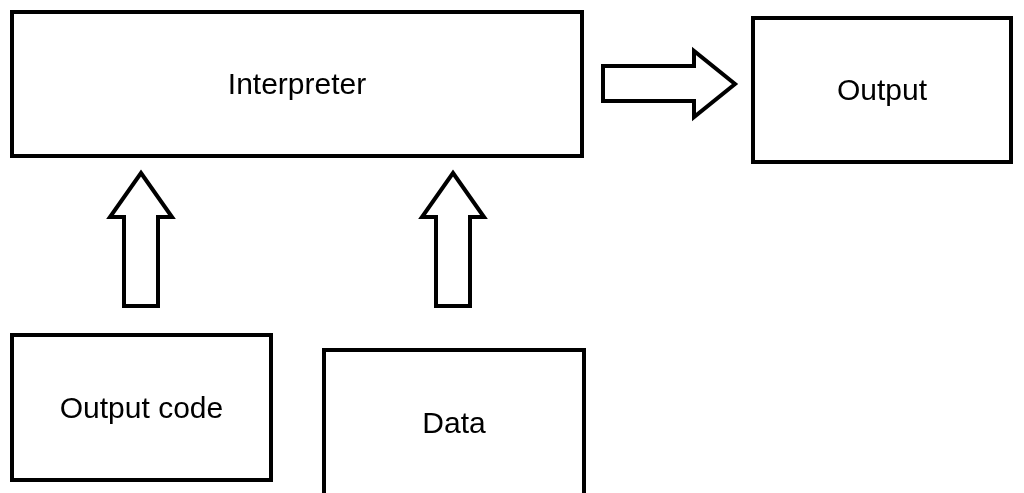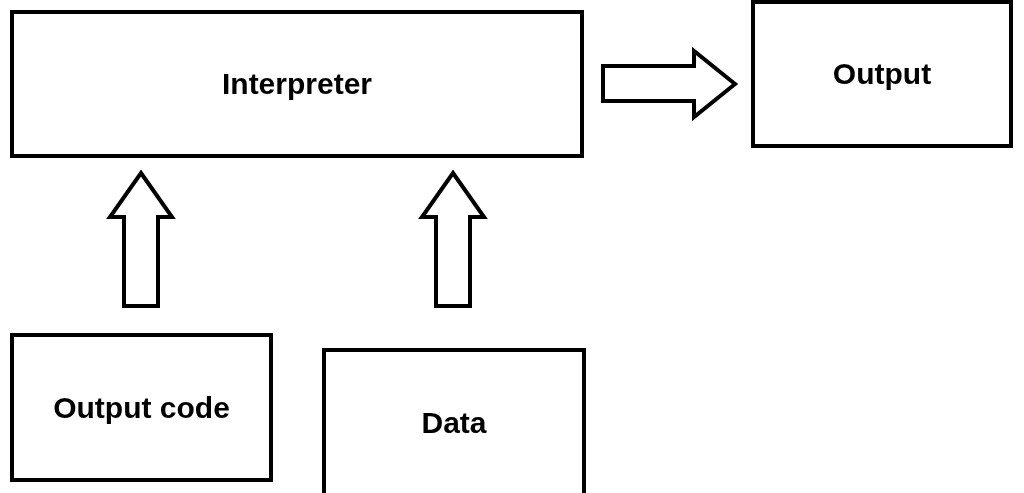--- a/index.html
+++ b/index.html
@@ -7,36 +7,35 @@
     padding: 0;
     background: #ffffff;
   }
   .canvas {
     position: relative;
     width: 1024px;
     height: 493px;
     background: #ffffff;
     font-family: "Liberation Sans", sans-serif;
     overflow: hidden;
-    font-weight: bold;
   }
   .node {
     position: absolute;
     box-sizing: border-box;
     border: 4px solid #000000;
     background: #ffffff;
     display: flex;
     align-items: center;
     justify-content: center;
     font-size: 30px;
     color: #000000;
     white-space: nowrap;
   }
   .node-interpreter { left: 10px;  top: 10px;  width: 574px; height: 148px; }
-  .node-output      { left: 751px; top: 0;   width: 262px; height: 148px; }
+  .node-output      { left: 751px; top: 16px;   width: 262px; height: 148px; }
   .node-source      { left: 10px;  top: 333px; width: 263px; height: 149px; }
   .node-data        { left: 322px; top: 348px; width: 264px; height: 149px; }
   .connector-layer {
     position: absolute;
     left: 0;
     top: 0;
     width: 1024px;
     height: 493px;
     pointer-events: none;
   }

